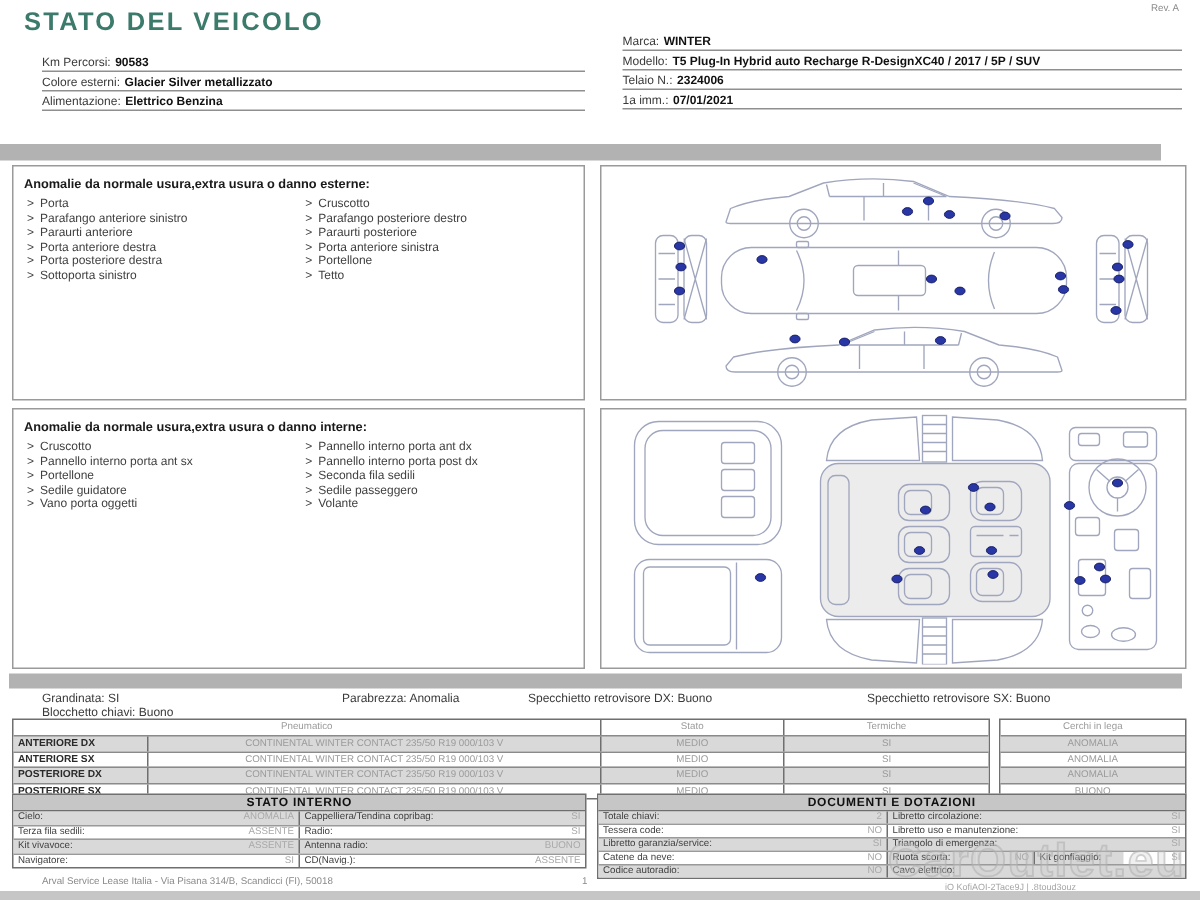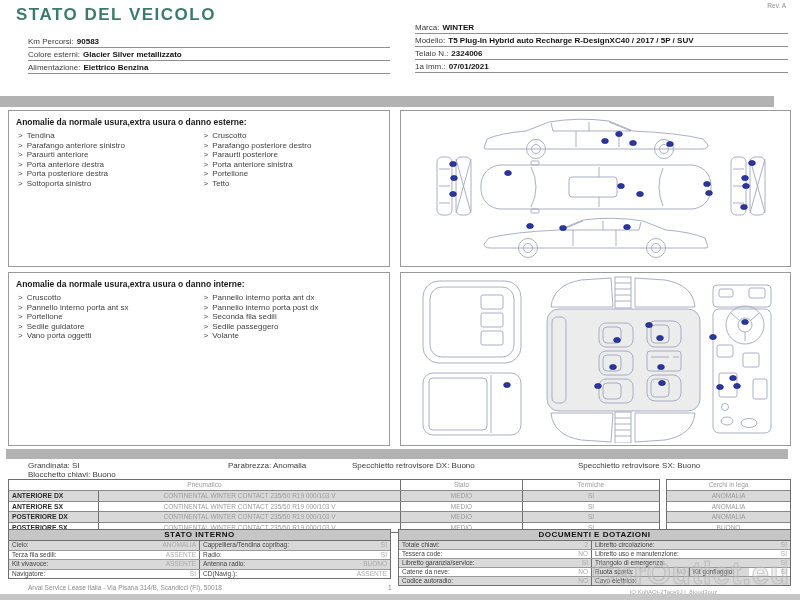--- a/index.html
+++ b/index.html
@@ -98,21 +98,21 @@
     <div class="hrow"><span class="hl">Telaio N.:</span><span class="hv">2324006</span></div>
     <div class="hrow"><span class="hl">1a imm.:</span><span class="hv">07/01/2021</span></div>
   </div>
 
   <div class="band band1"></div>
 
   <div class="box ext-list">
     <div class="box-title">Anomalie da normale usura,extra usura o danno esterne:</div>
     <div class="cols">
       <div class="col">
-        <div class="li"><span class="mk">&gt;</span><span>Tendina</span></div>
+        <div class="li"><span class="mk">&gt;</span><span>Porta</span></div>
         <div class="li"><span class="mk">&gt;</span><span>Parafango anteriore sinistro</span></div>
         <div class="li"><span class="mk">&gt;</span><span>Paraurti anteriore</span></div>
         <div class="li"><span class="mk">&gt;</span><span>Porta anteriore destra</span></div>
         <div class="li"><span class="mk">&gt;</span><span>Porta posteriore destra</span></div>
         <div class="li"><span class="mk">&gt;</span><span>Sottoporta sinistro</span></div>
       </div>
       <div class="col">
         <div class="li"><span class="mk">&gt;</span><span>Cruscotto</span></div>
         <div class="li"><span class="mk">&gt;</span><span>Parafango posteriore destro</span></div>
         <div class="li"><span class="mk">&gt;</span><span>Paraurti posteriore</span></div>

